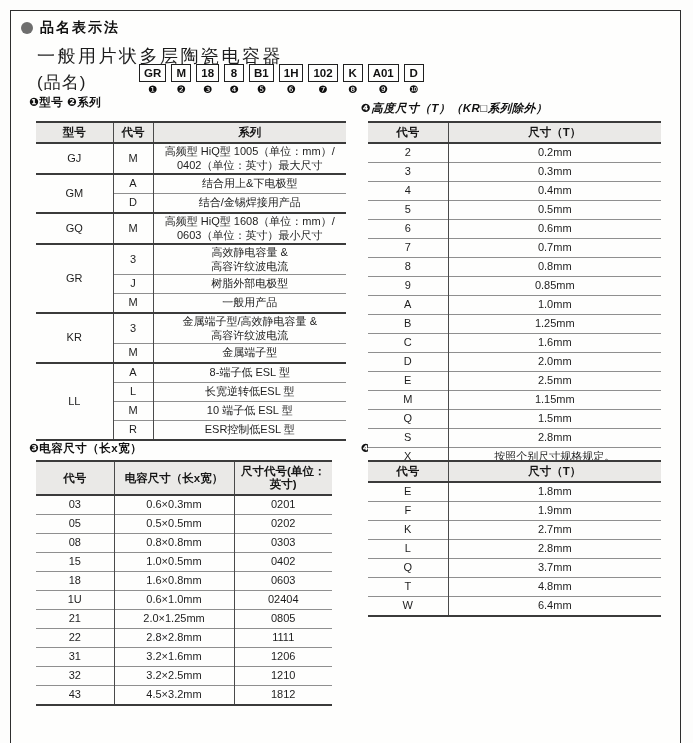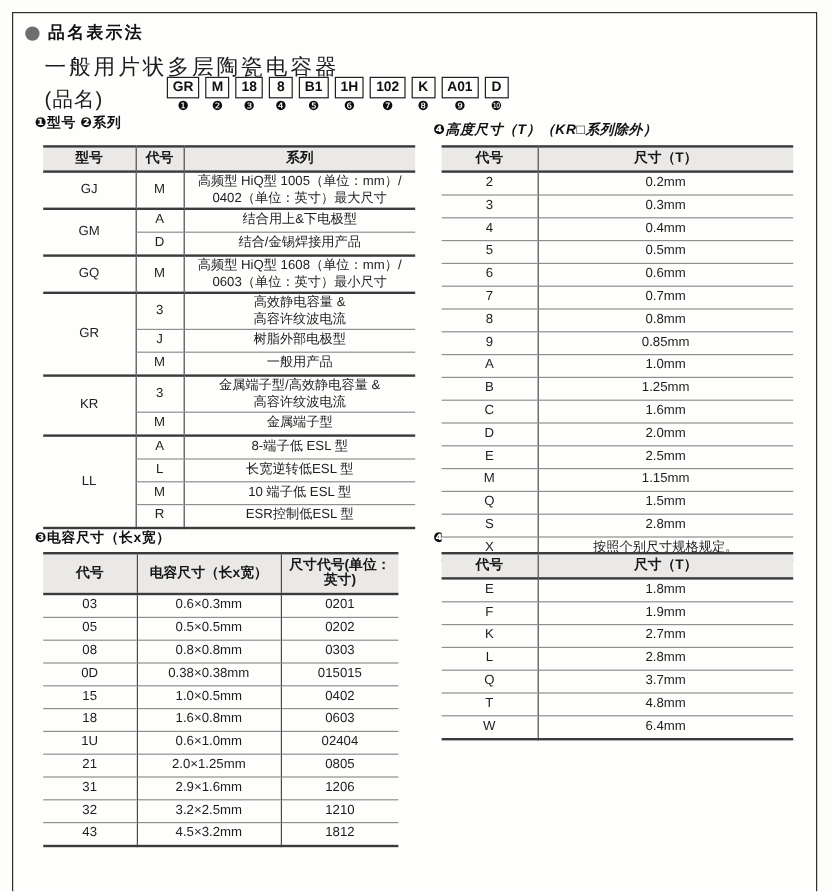--- a/index.html
+++ b/index.html
@@ -350,47 +350,47 @@
           <td class="c1 b">05</td>
           <td>0.5×0.5mm</td>
           <td>0202</td>
         </tr>
         <tr>
           <td class="c1 b">08</td>
           <td>0.8×0.8mm</td>
           <td>0303</td>
         </tr>
         <tr>
-          <td class="c1 b">0D</td>
-          <td>0.38×0.38mm</td>
-          <td>015015</td>
-        </tr>
-        <tr>
           <td class="c1 b">15</td>
           <td>1.0×0.5mm</td>
           <td>0402</td>
         </tr>
         <tr>
           <td class="c1 b">18</td>
           <td>1.6×0.8mm</td>
           <td>0603</td>
         </tr>
         <tr>
           <td class="c1 b">1U</td>
           <td>0.6×1.0mm</td>
           <td>02404</td>
         </tr>
         <tr>
           <td class="c1 b">21</td>
           <td>2.0×1.25mm</td>
           <td>0805</td>
         </tr>
         <tr>
+          <td class="c1 b">22</td>
+          <td>2.8×2.8mm</td>
+          <td>1111</td>
+        </tr>
+        <tr>
           <td class="c1 b">31</td>
-          <td>2.9×1.6mm</td>
+          <td>3.2×1.6mm</td>
           <td>1206</td>
         </tr>
         <tr>
           <td class="c1 b">32</td>
           <td>3.2×2.5mm</td>
           <td>1210</td>
         </tr>
         <tr>
           <td class="c1 b">43</td>
           <td>4.5×3.2mm</td>

